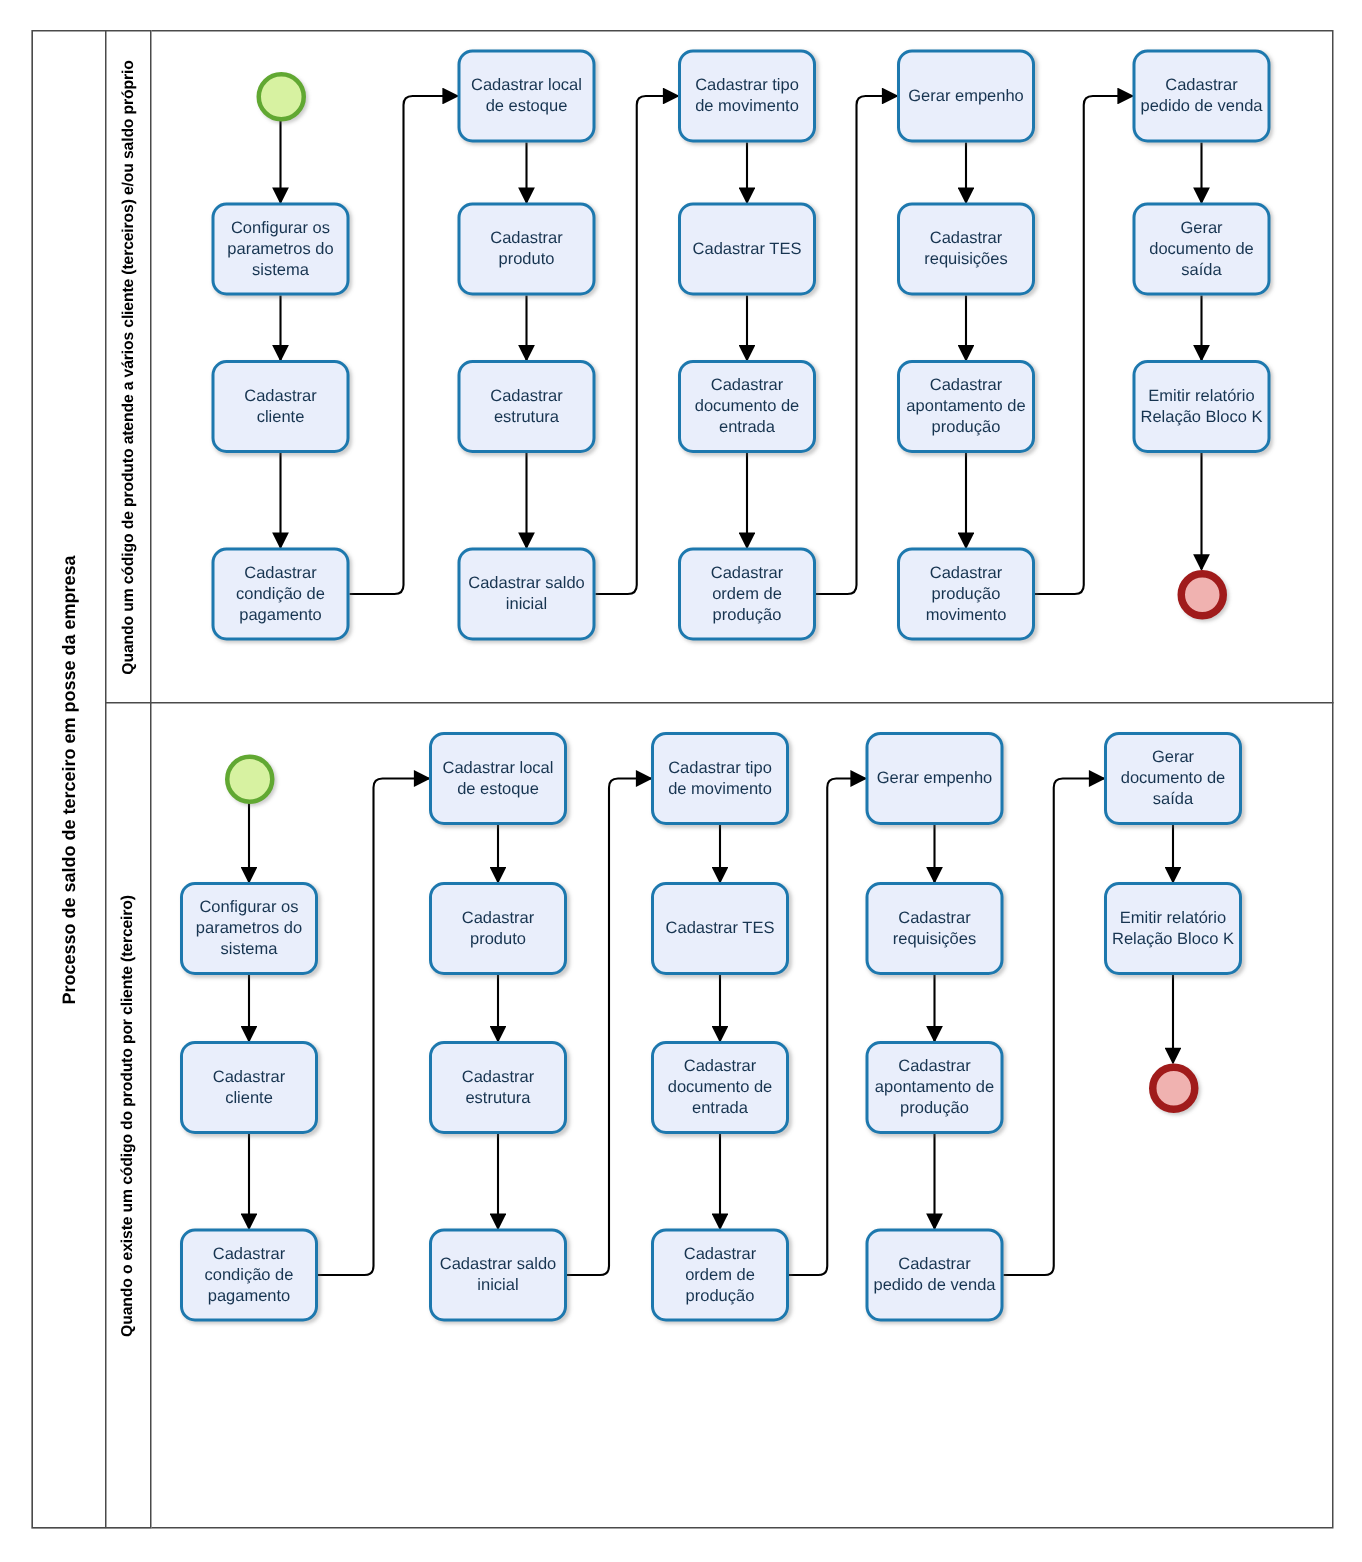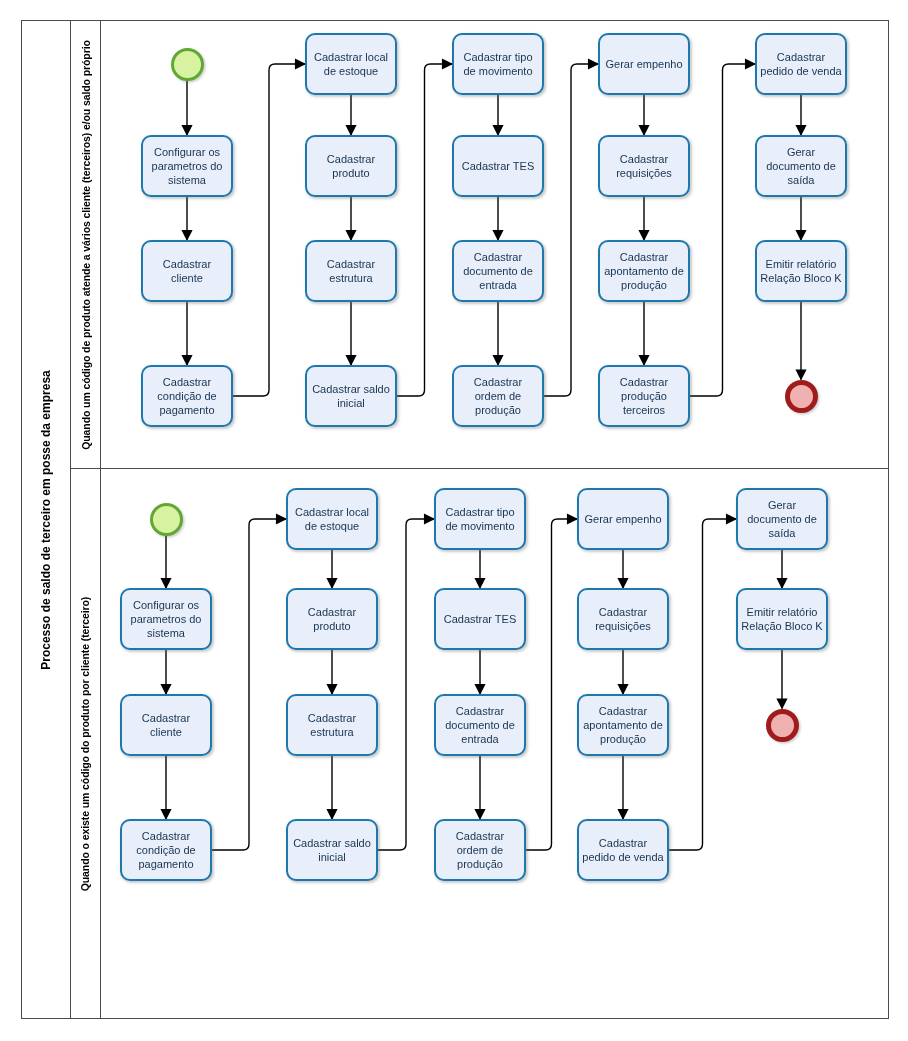--- a/index.html
+++ b/index.html
@@ -141,21 +141,21 @@
       <div class="task" style="left: 598px; top: 33px;">
         <span>Gerar empenho</span>
       </div>
       <div class="task" style="left: 598px; top: 135px;">
         <span>Cadastrar requisições</span>
       </div>
       <div class="task" style="left: 598px; top: 240px;">
         <span>Cadastrar apontamento de produção</span>
       </div>
       <div class="task" style="left: 598px; top: 365px;">
-        <span>Cadastrar produção terceiros</span>
+        <span>Cadastrar produção movimento</span>
       </div>
       <div class="task" style="left: 755px; top: 33px;">
         <span>Cadastrar pedido de venda</span>
       </div>
       <div class="task" style="left: 755px; top: 135px;">
         <span>Gerar documento de saída</span>
       </div>
       <div class="task" style="left: 755px; top: 240px;">
         <span>Emitir relatório Relação Bloco K</span>
       </div>

